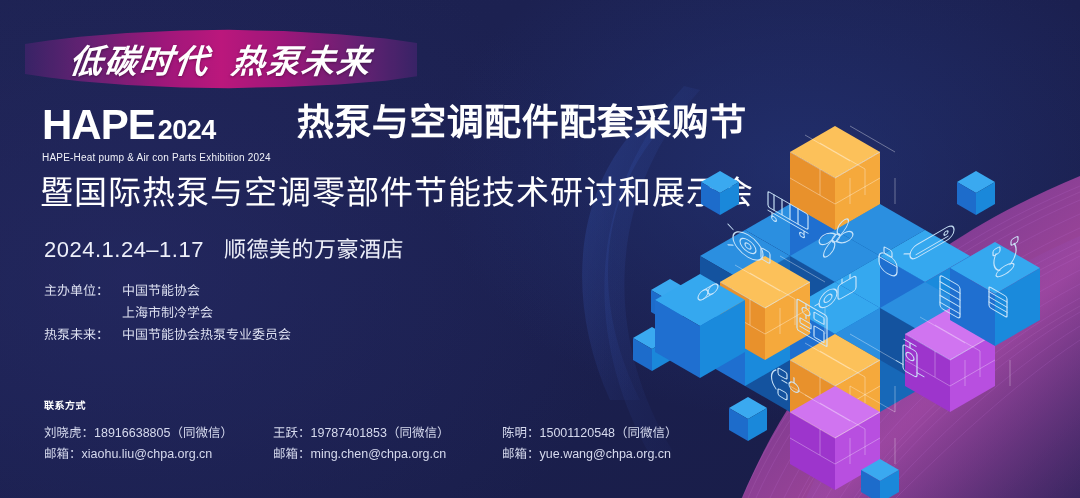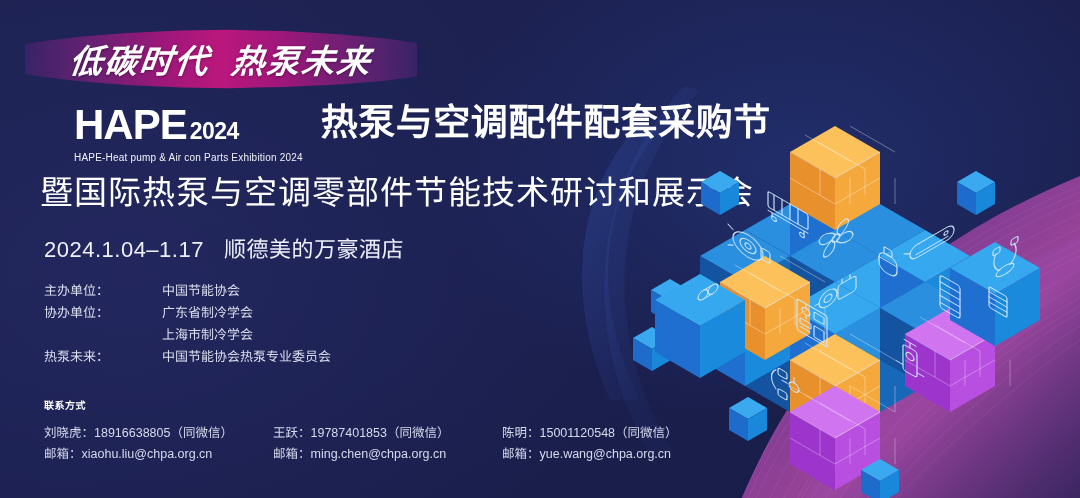--- a/index.html
+++ b/index.html
@@ -82,54 +82,53 @@
     position: absolute;
     left: 42px;
     top: 104px;
     display: flex;
     align-items: flex-start;
     color: #ffffff;
   }
   .brand-block {
     position: relative;
     padding-right: 10px;
-    margin-left: 32px;
   }
   .brand-row {
     display: flex;
     align-items: baseline;
   }
   .brand-main {
     font-size: 42px;
     font-weight: 800;
     letter-spacing: -1px;
     line-height: 1;
     font-family: "Liberation Sans", sans-serif;
   }
   .brand-year {
-    font-size: 23px;
+    font-size: 27px;
     font-weight: 800;
     line-height: 1;
     margin-left: 3px;
     letter-spacing: -0.5px;
   }
   .brand-en {
     margin-top: 6px;
     font-size: 10px;
     letter-spacing: 0.2px;
     color: #f0f1f8;
     white-space: nowrap;
     font-family: "Liberation Sans", sans-serif;
   }
   .title-cn {
     font-size: 37px;
     font-weight: 800;
     line-height: 1;
     letter-spacing: 0.5px;
-    margin-left: 8px;
+    margin-left: 16px;
     white-space: nowrap;
   }
   .subtitle-cn {
     position: absolute;
     left: 40px;
     top: 166px;
     font-size: 33px;
     font-weight: 400;
     color: #ffffff;
     letter-spacing: 1px;
@@ -150,21 +149,21 @@
 
   
   .organizers {
     position: absolute;
     left: 44px;
     top: 280px;
     font-size: 13px;
     color: #dcdff0;
     line-height: 22px;
   }
-  .org-row { display: flex; white-space: nowrap; gap: 40px; }
+  .org-row { display: flex; white-space: nowrap; }
   .org-label { width: 78px; flex: 0 0 78px; }
   .org-value { }
   .org-row.indent .org-label { visibility: hidden; }
 
   
   .contact {
     position: absolute;
     left: 44px;
     top: 397px;
   }
@@ -265,31 +264,27 @@
         <div class="brand-year">2024</div>
       </div>
       <div class="brand-en">HAPE-Heat pump &amp; Air con Parts Exhibition 2024</div>
     </div>
     <div class="title-cn">热泵与空调配件配套采购节</div>
   </div>
 
   <div class="subtitle-cn">暨国际热泵与空调零部件节能技术研讨和展示会</div>
 
   <div class="datevenue">
-    <span>2024.1.04–1.17</span><span class="venue">顺德美的万豪酒店</span>
+    <span>2024.1.24–1.17</span><span class="venue">顺德美的万豪酒店</span>
   </div>
 
   <div class="organizers">
     <div class="org-row">
       <span class="org-label">主办单位：</span>
       <span class="org-value">中国节能协会</span>
-    </div>
-    <div class="org-row">
-      <span class="org-label">协办单位：</span>
-      <span class="org-value">广东省制冷学会</span>
     </div>
     <div class="org-row indent">
       <span class="org-label">协办单位：</span>
       <span class="org-value">上海市制冷学会</span>
     </div>
     <div class="org-row">
       <span class="org-label">热泵未来：</span>
       <span class="org-value">中国节能协会热泵专业委员会</span>
     </div>
   </div>

